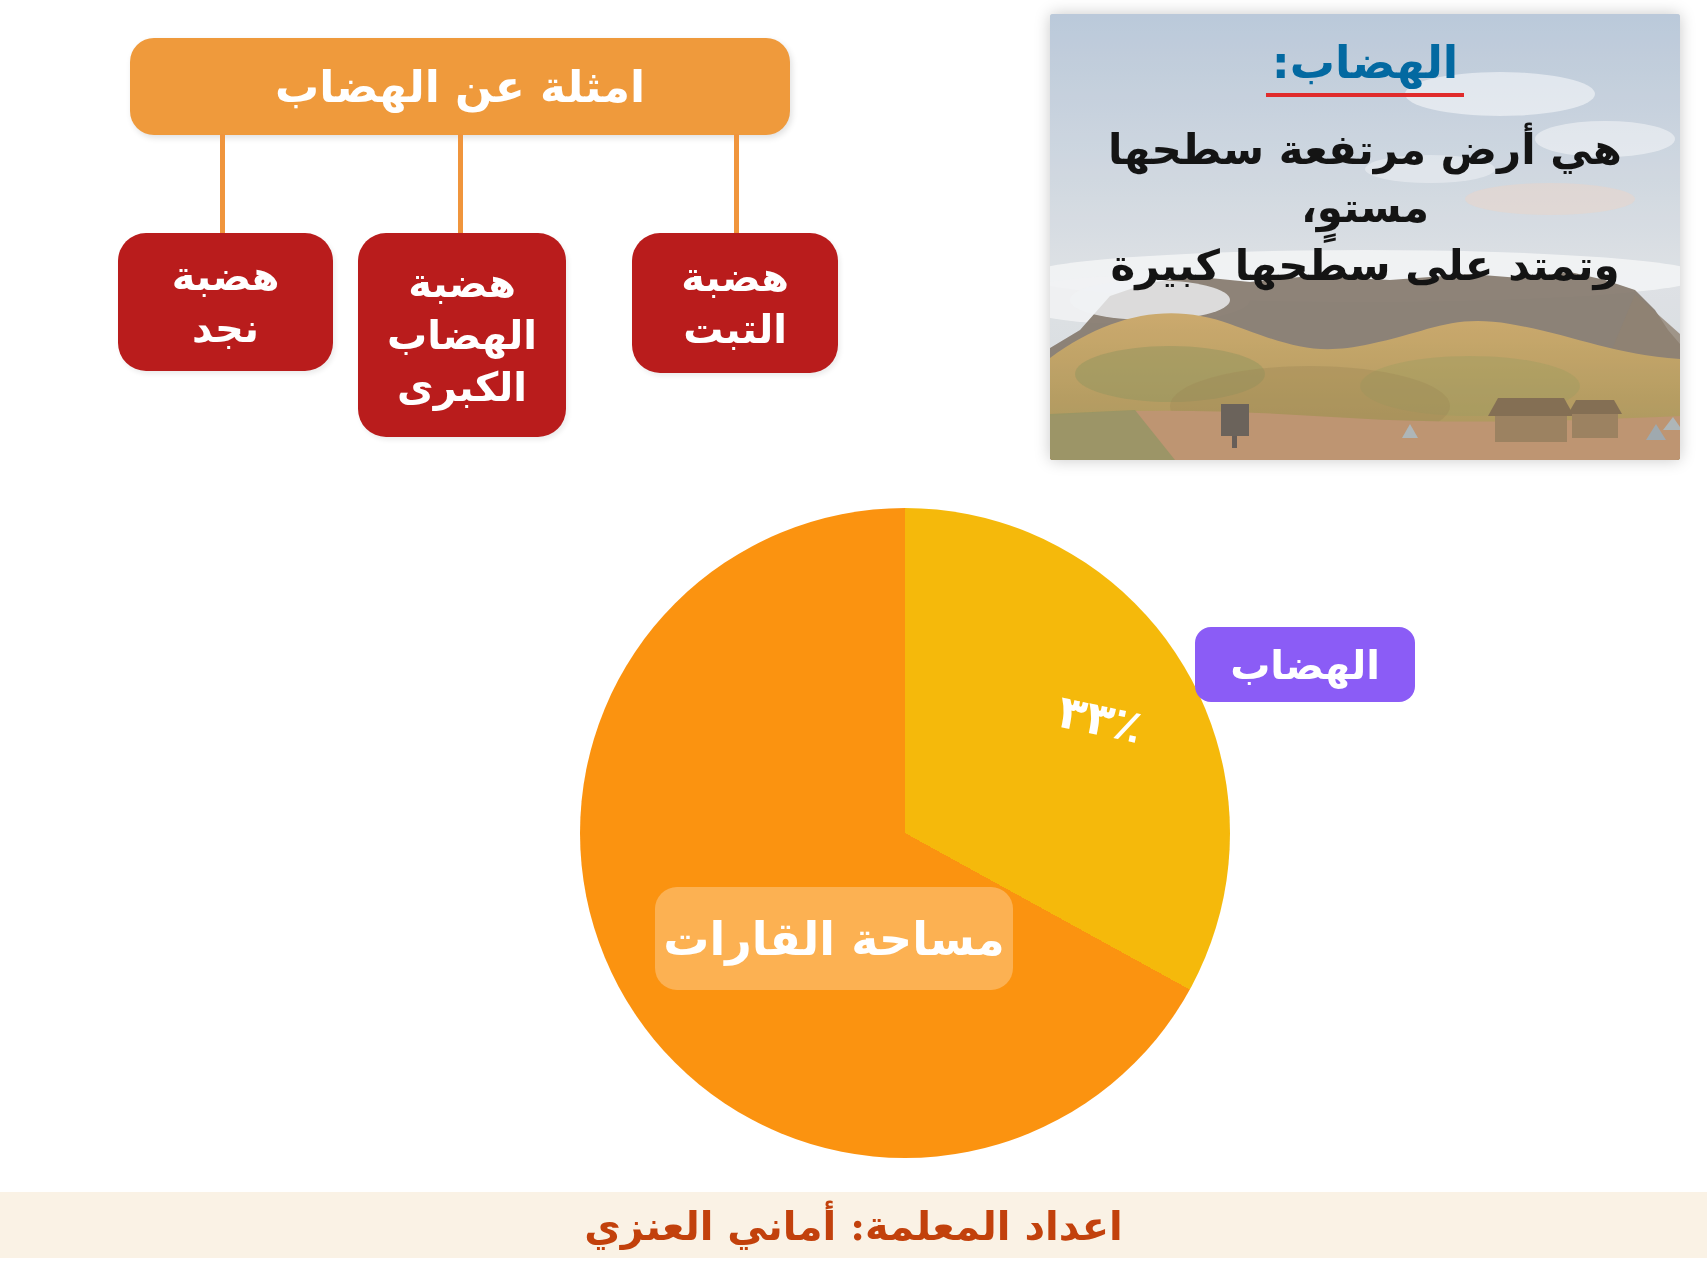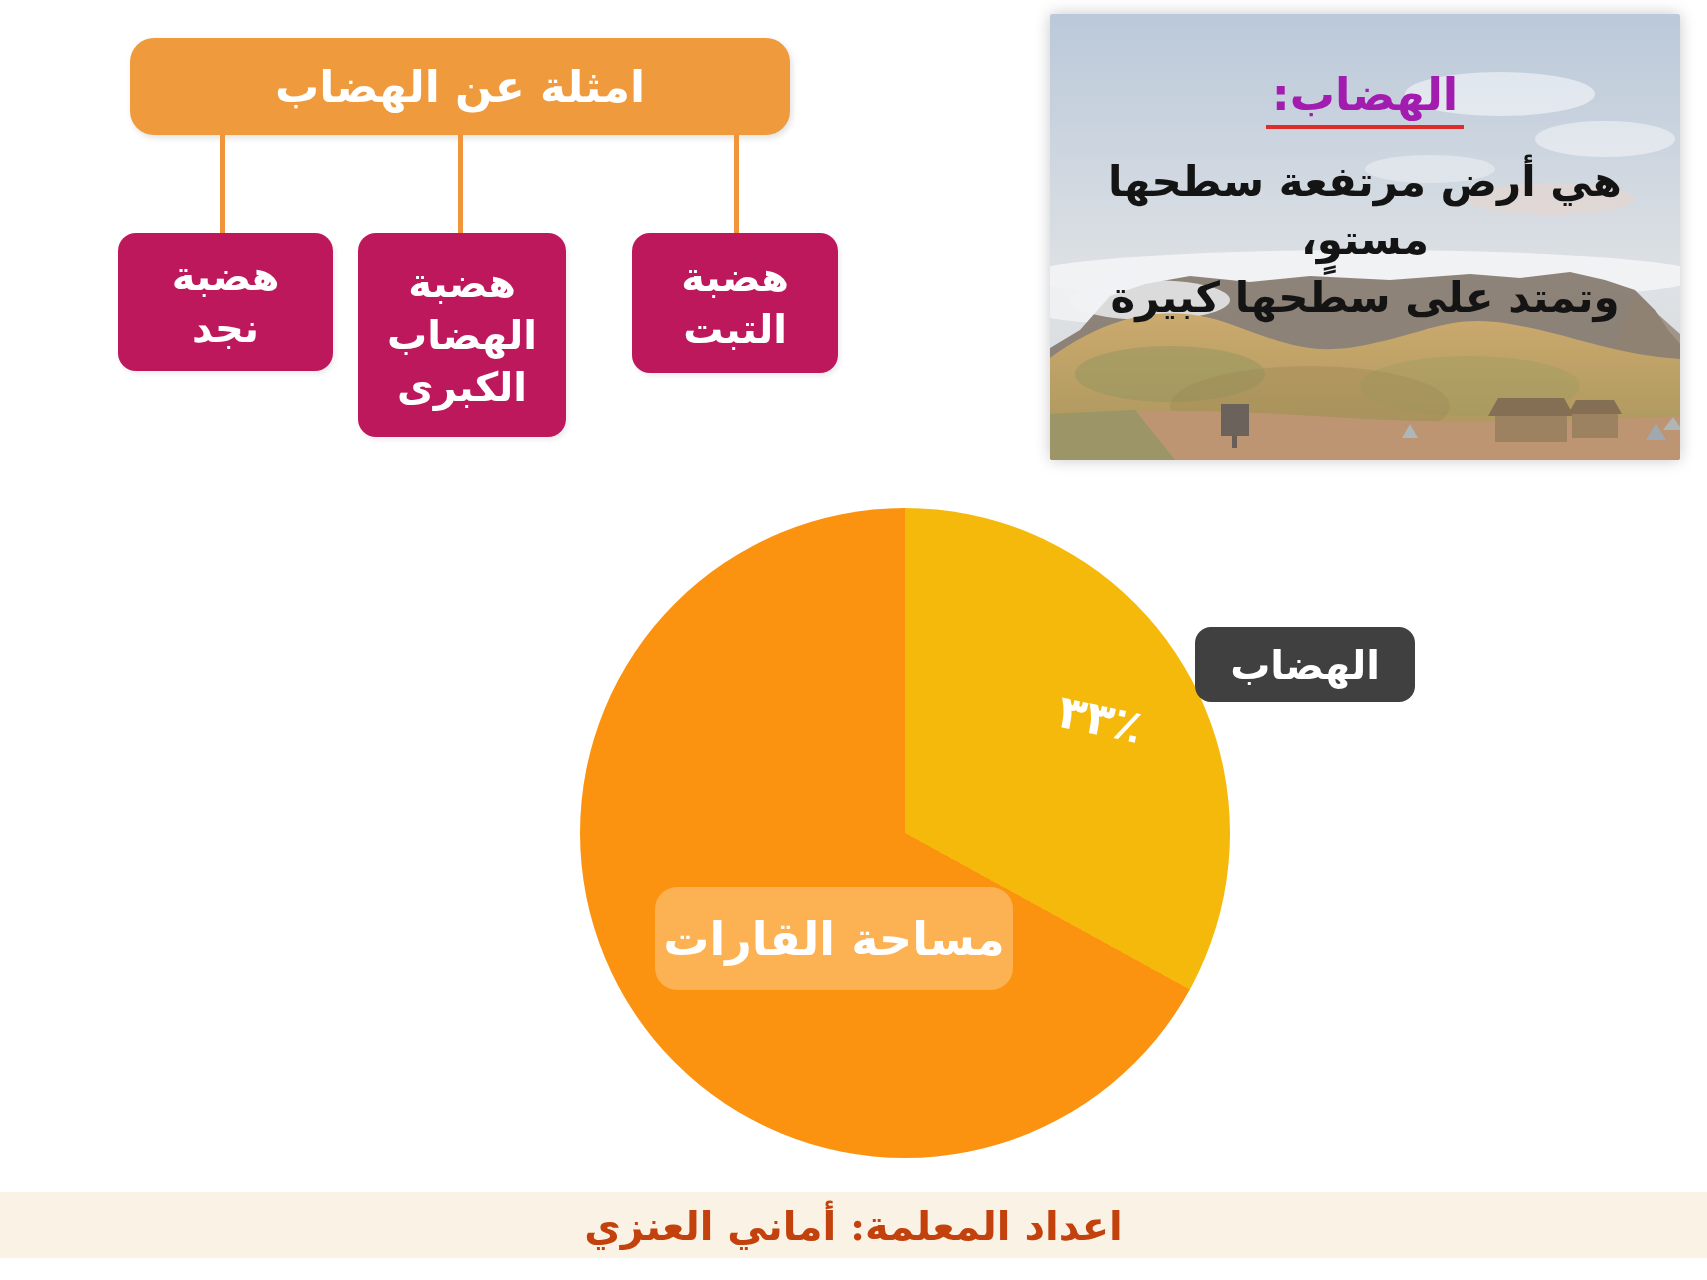--- a/index.html
+++ b/index.html
@@ -10,39 +10,39 @@
   
   .fc-header{
     position:absolute;left:130px;top:38px;width:660px;height:97px;
     background:#EF9A3C;border-radius:24px;box-shadow:2px 3px 6px rgba(0,0,0,.12);
     display:flex;align-items:center;justify-content:center;
     color:#fff;font-weight:bold;font-size:44px;
   }
   .fc-line{position:absolute;width:5px;height:99px;top:134px;background:#F0953C;}
   .fc-line.c1{left:220px;} .fc-line.c2{left:458px;} .fc-line.c3{left:734px;}
   .fc-box{
-    position:absolute;top:233px;background:#be185d;border-radius:18px;
+    position:absolute;top:233px;background:#b91c1c;border-radius:28px;
     box-shadow:2px 3px 5px rgba(0,0,0,.08);
     display:flex;align-items:center;justify-content:center;text-align:center;
     color:#fff;font-weight:bold;font-size:40px;line-height:1.3;padding:24px 14px;box-sizing:border-box;
   }
   .fc-box.b1{left:118px;width:215px;height:138px;}
   .fc-box.b2{left:358px;width:208px;height:204px;}
   .fc-box.b3{left:632px;width:206px;height:140px;}
   
   .photo-card{
     position:absolute;left:1050px;top:14px;width:630px;height:446px;
     border-radius:3px;box-shadow:0 0 16px rgba(0,0,0,.22);overflow:hidden;background:#cdd5de;
   }
   .photo-card svg{position:absolute;left:0;top:0;width:100%;height:100%;display:block;}
   .photo-text{
     position:absolute;left:0;top:0;width:100%;text-align:center;direction:rtl;
   }
   .photo-title{
-    display:inline-block;margin-top:54px;color:#a21caf;font-weight:bold;font-size:45px;
+    display:inline-block;margin-top:22px;color:#0369a1;font-weight:bold;font-size:45px;
     border-bottom:4px solid #E02B2B;padding:0 6px 4px 6px;
   }
   .photo-line{color:#141414;font-weight:bold;font-size:42px;line-height:1.38;}
   .photo-line.l1{margin-top:24px;}
   
   .pie{
     position:absolute;left:580px;top:508px;width:650px;height:650px;border-radius:50%;
     background:#FB9310;
   }
   .pie-percent{
@@ -51,21 +51,21 @@
     color:#fff;font-weight:bold;font-size:46px;transform:rotate(12deg);
   }
   .slice-pill{
     position:absolute;left:655px;top:887px;width:358px;height:103px;border-radius:22px;
     background:rgba(255,255,255,.28);
     display:flex;align-items:center;justify-content:center;
     color:#fff;font-weight:bold;font-size:46px;
   }
   .legend-pill{
     position:absolute;left:1195px;top:627px;width:220px;height:75px;border-radius:16px;
-    background:#404040;
+    background:#8b5cf6;
     display:flex;align-items:center;justify-content:center;
     color:#fff;font-weight:bold;font-size:40px;
   }
   
   .footer-bar{
     position:absolute;left:0;top:1192px;width:100%;height:66px;background:#FAF2E5;
     display:flex;align-items:center;justify-content:center;
   }
   .footer-text{color:#c2410c;font-weight:bold;font-size:40px;font-family:"DejaVu Serif","DejaVu Sans",serif;}
   .ltr{direction:ltr;unicode-bidi:bidi-override;}

